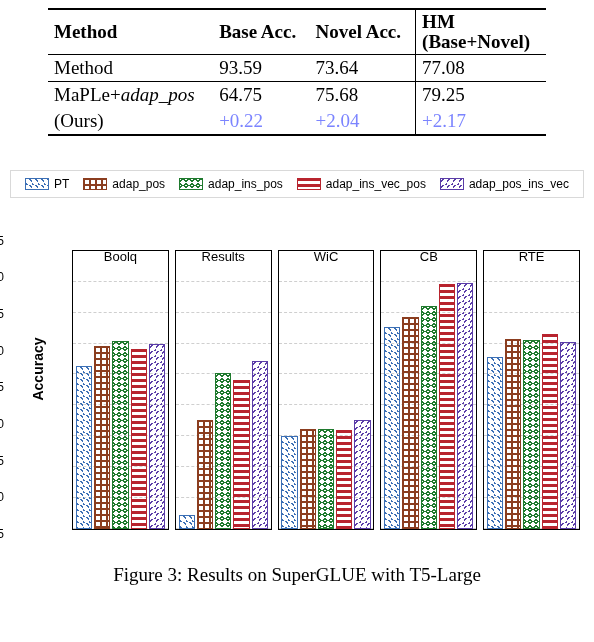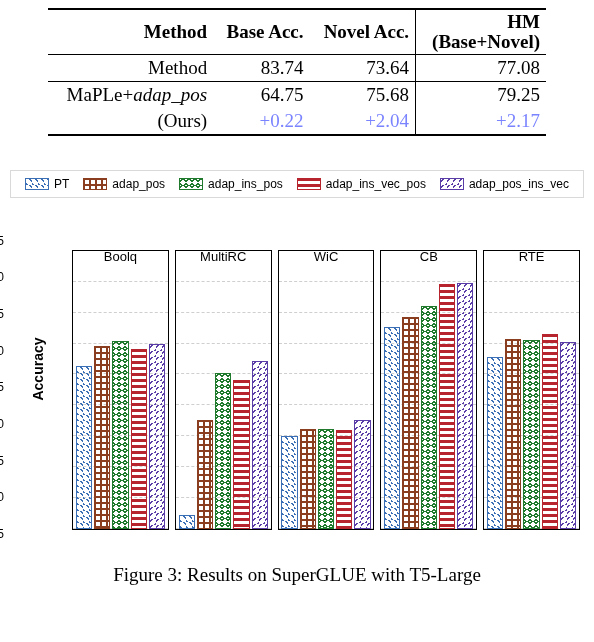--- a/index.html
+++ b/index.html
@@ -24,21 +24,21 @@
   }
 
   
   .tbl-wrap { padding: 8px 48px 6px 48px; }
   table { border-collapse: collapse; width: 100%; font-size: 19px; }
   th, td { padding: 2px 6px; }
   .top-rule    { border-top: 2px solid #000; }
   .mid-rule    { border-top: 1px solid #000; }
   .bot-rule    { border-bottom: 2px solid #000; }
   .col-divider { border-left: 1.2px solid #000; }
-  .center { text-align: right; }
+  .center { text-align: left; }
   .delta { color: var(--delta); }
   .hm-inner { line-height: 1.05; }
   td.method { white-space: nowrap; }
 
   
   .legend {
     display: flex;
     gap: 14px;
     align-items: center;
     justify-content: center;
@@ -154,21 +154,21 @@
           <div class="hm-inner">
             <span>HM</span><br>
             <span>(Base+Novel)</span>
           </div>
         </th>
       </tr>
     </thead>
     <tbody>
       <tr class="mid-rule">
         <td class="center method">Method</td>
-        <td class="center">83.74</td>
+        <td class="center">93.59</td>
         <td class="center">73.64</td>
         <td class="center col-divider">77.08</td>
       </tr>
       <tr class="mid-rule">
         <td class="center method">
           <span style="font-style:normal">MaPLe+<i>adap_pos</i></span>
         </td>
         <td class="center">64.75</td>
         <td class="center">75.68</td>
         <td class="center col-divider">79.25</td>
@@ -242,21 +242,21 @@
       <div class="panel">
         <div class="grid-line" style="bottom: 0%;"></div>
         <div class="grid-line" style="bottom: 11.1111%;"></div>
         <div class="grid-line" style="bottom: 22.2222%;"></div>
         <div class="grid-line" style="bottom: 33.3333%;"></div>
         <div class="grid-line" style="bottom: 44.4444%;"></div>
         <div class="grid-line" style="bottom: 55.5556%;"></div>
         <div class="grid-line" style="bottom: 66.6667%;"></div>
         <div class="grid-line" style="bottom: 77.7778%;"></div>
         <div class="grid-line" style="bottom: 88.8889%;"></div>
-        <div class="panel-title">MultiRC</div>
+        <div class="panel-title">Results</div>
         <div class="bars">
           <div class="bar pat-diag" title="PT: 0.573" style="color: var(--c0); height: 5.11111%;"></div>
           <div class="bar pat-cross" title="adap_pos: 0.727" style="color: var(--c1); height: 39.3333%;"></div>
           <div class="bar pat-xcross" title="adap_ins_pos: 0.802" style="color: var(--c2); height: 56%;"></div>
           <div class="bar pat-hstripe" title="adap_ins_vec_pos: 0.791" style="color: var(--c3); height: 53.5556%;"></div>
           <div class="bar pat-adiag" title="adap_pos_ins_vec: 0.821" style="color: var(--c4); height: 60.2222%;"></div>
         </div>
       </div>
       <div class="panel">
         <div class="grid-line" style="bottom: 0%;"></div>

